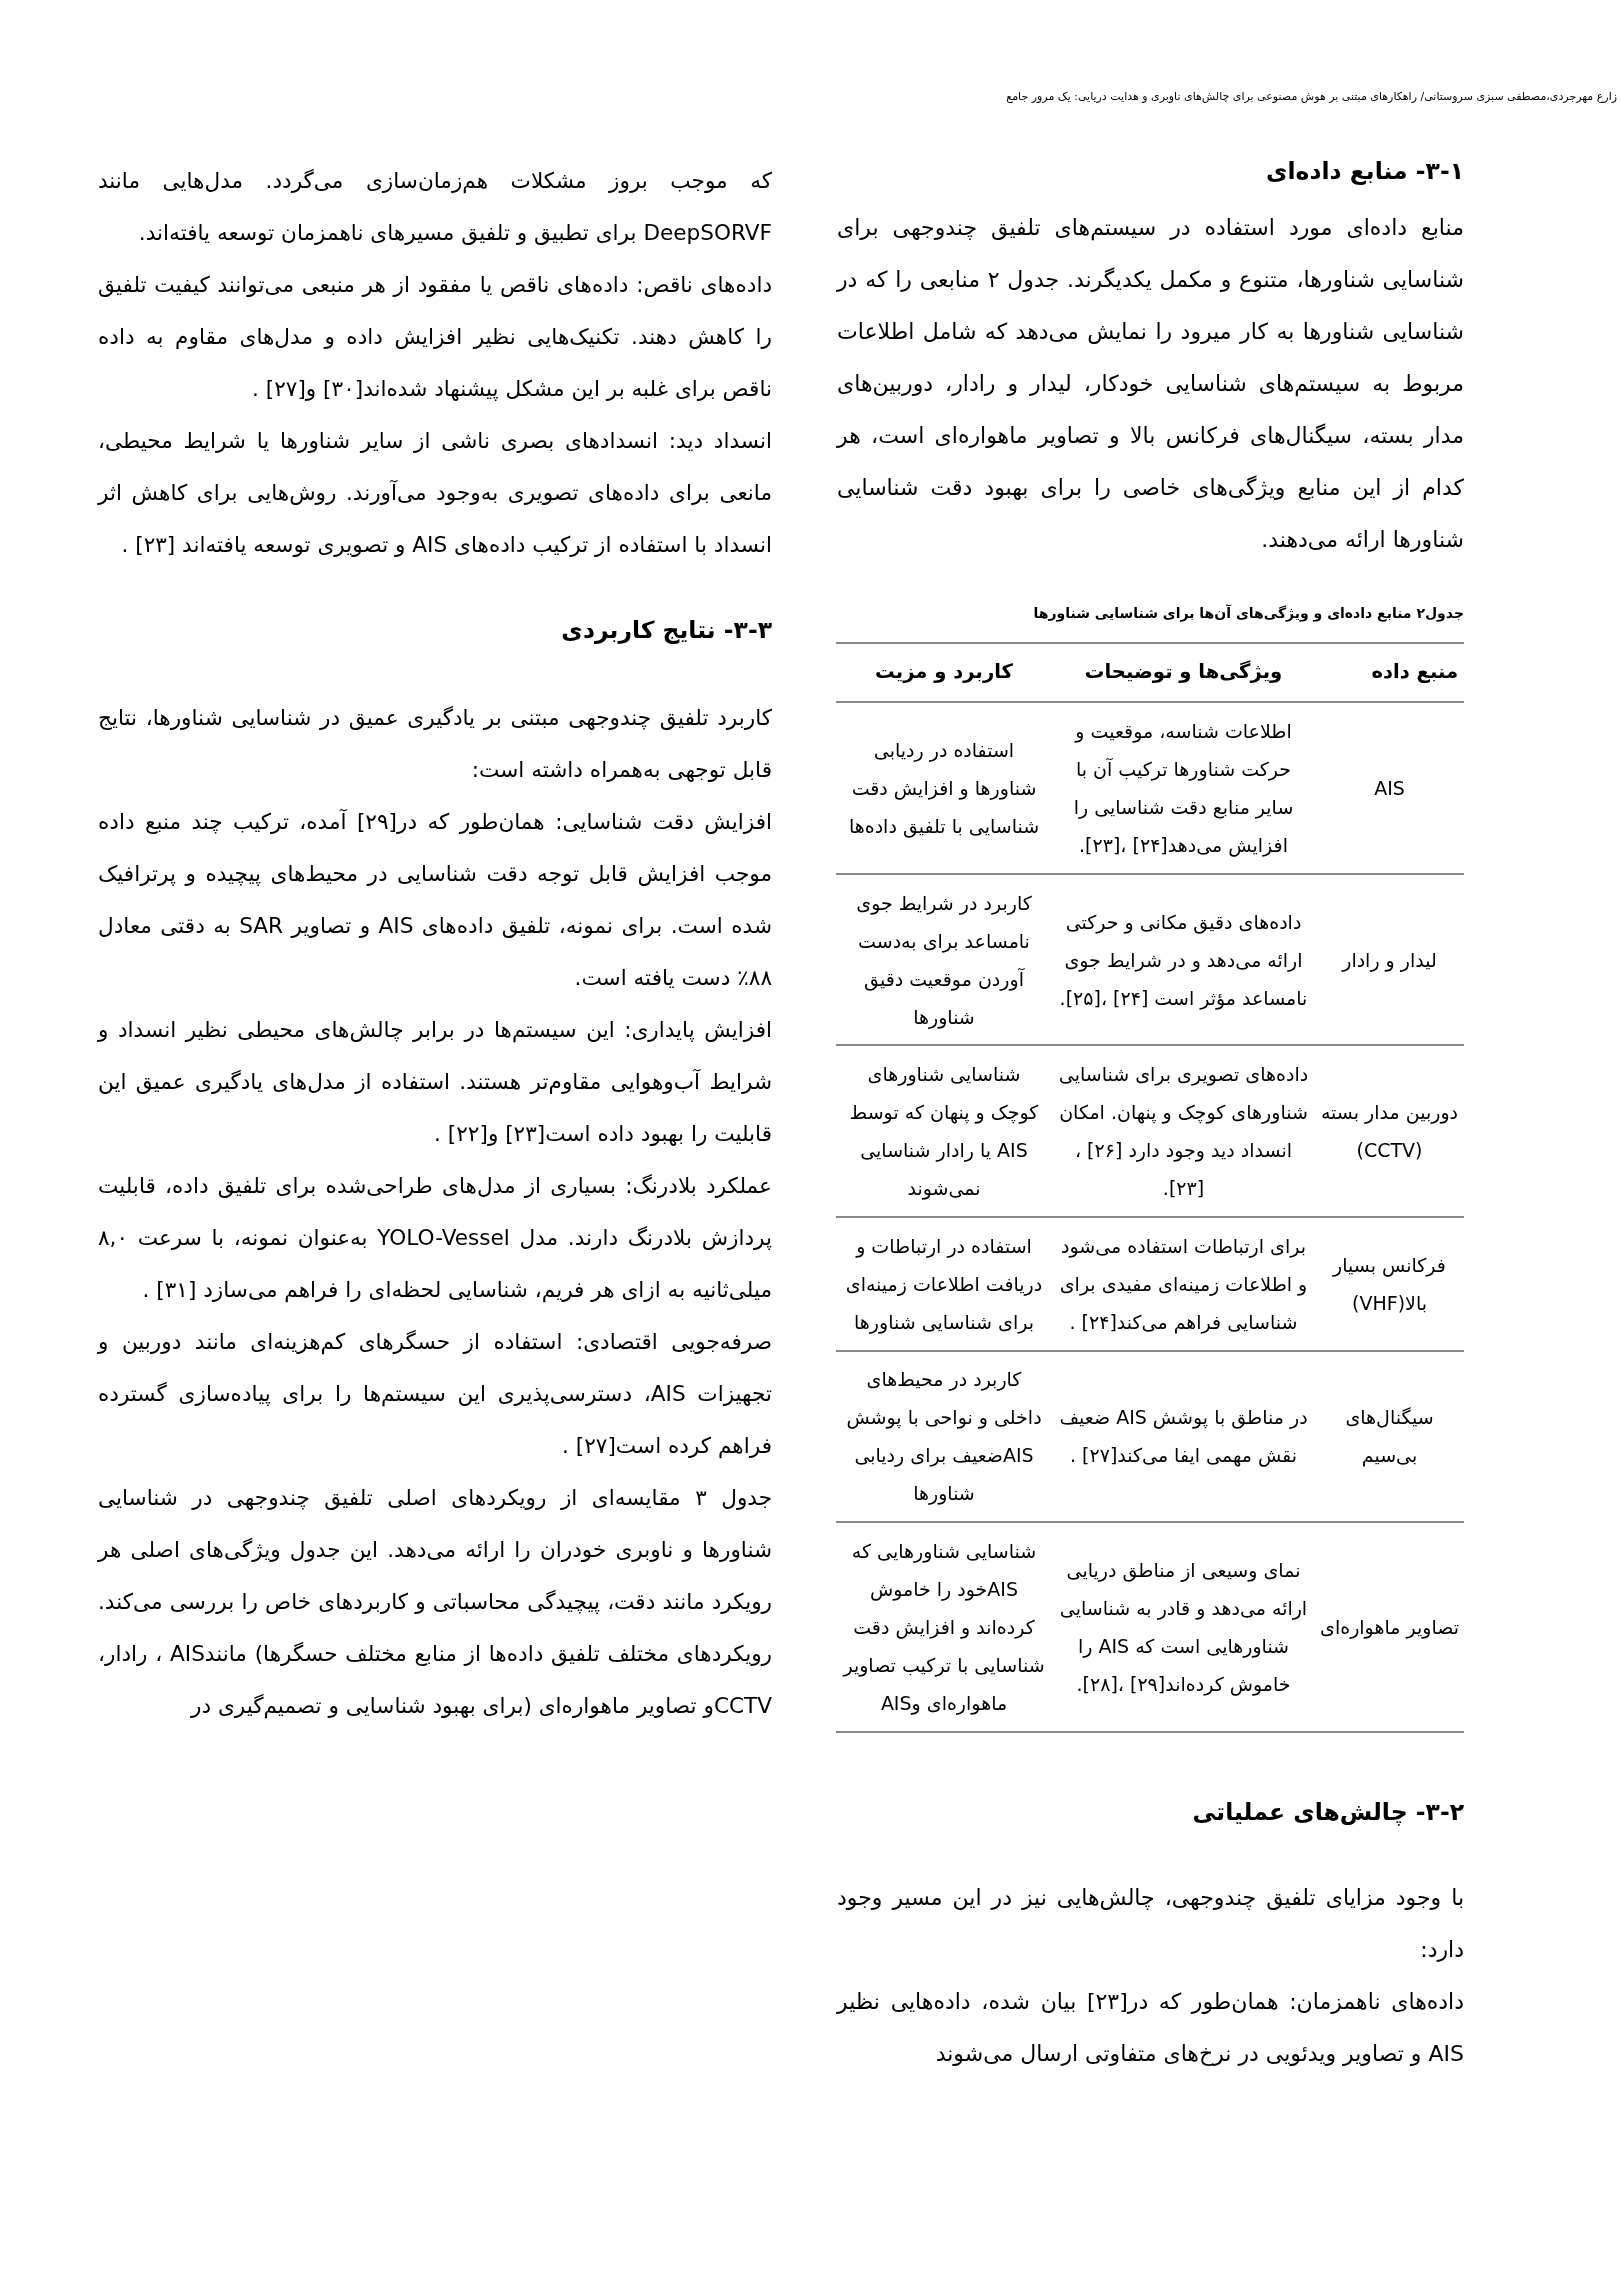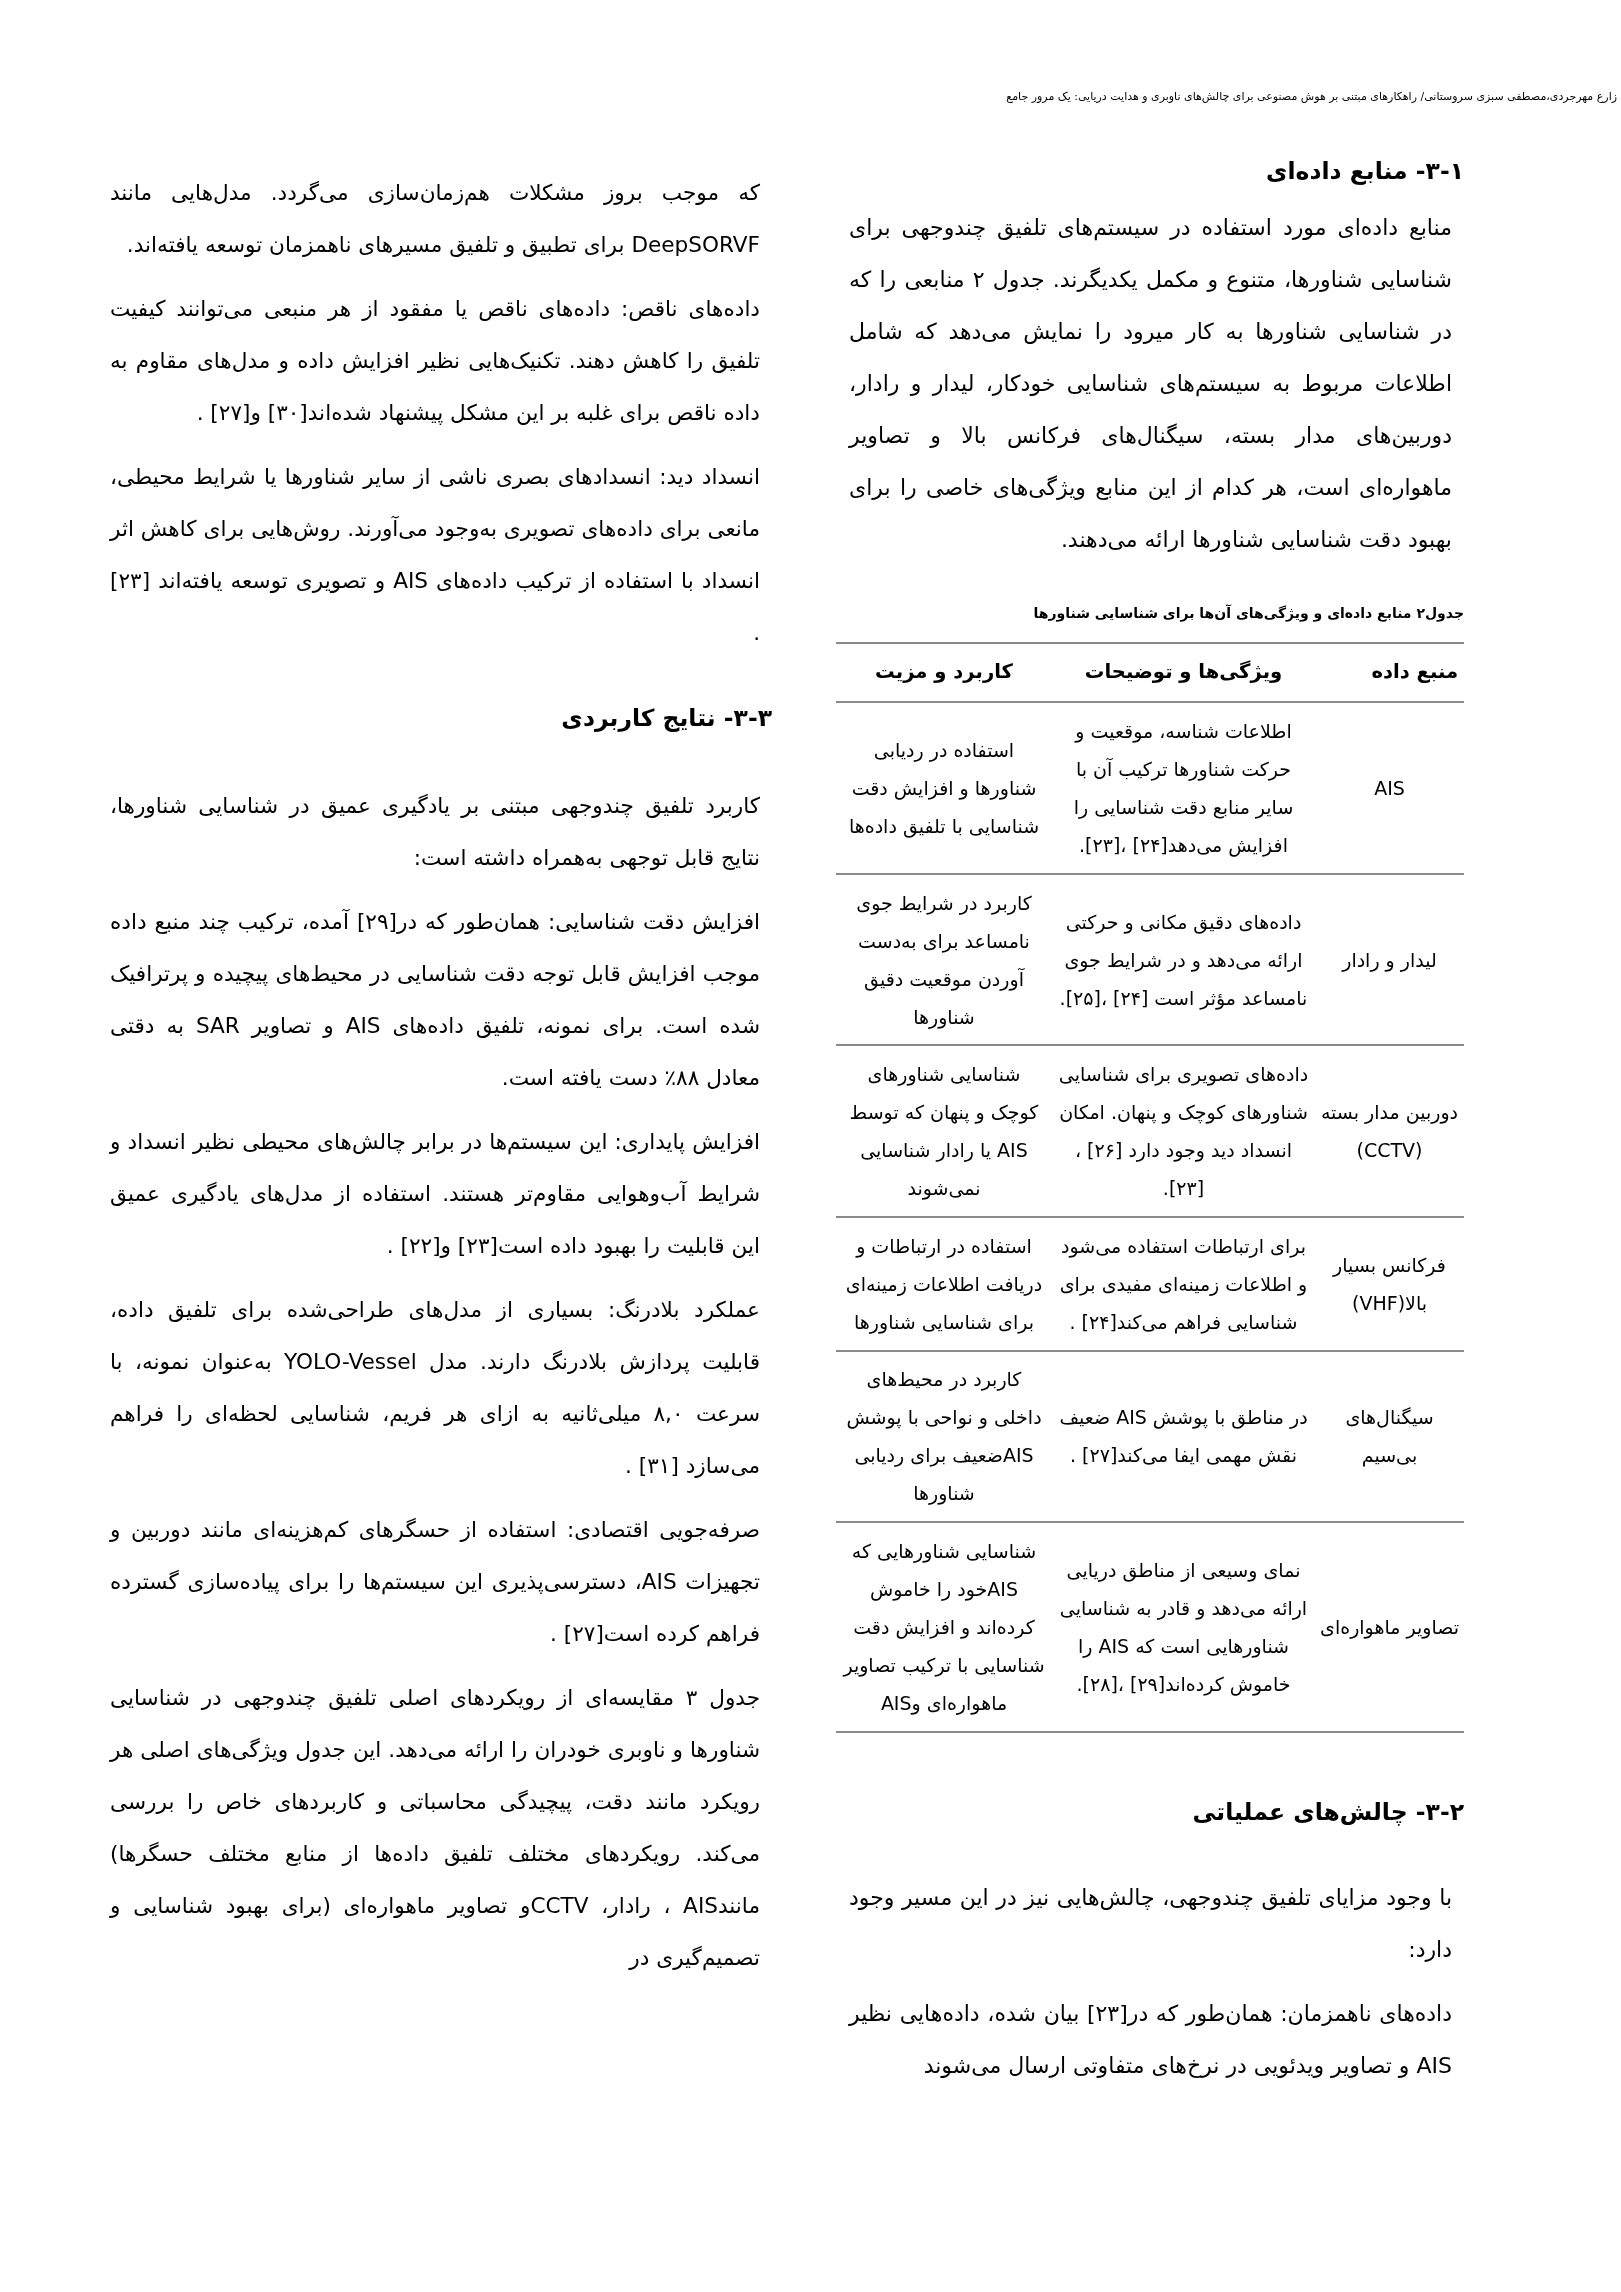--- a/index.html
+++ b/index.html
@@ -39,21 +39,21 @@
     font-size:23.5px;
     font-weight:bold;
     margin:0 0 14px 0;
     line-height:33px;
   }
   .body-par{
     font-size:21.6px;
     line-height:52px;
     text-align:justify;
     text-justify:inter-word;
-    margin:12px;
+    margin:0;
   }
   .col-right .body-par{font-size:22px;line-height:52px;}
   .table-caption{
     margin:33px 0 13.7px 0;
     text-align:right;
     font-size:14px;
     font-weight:bold;
     line-height:29px;
   }
   table.data-table{

